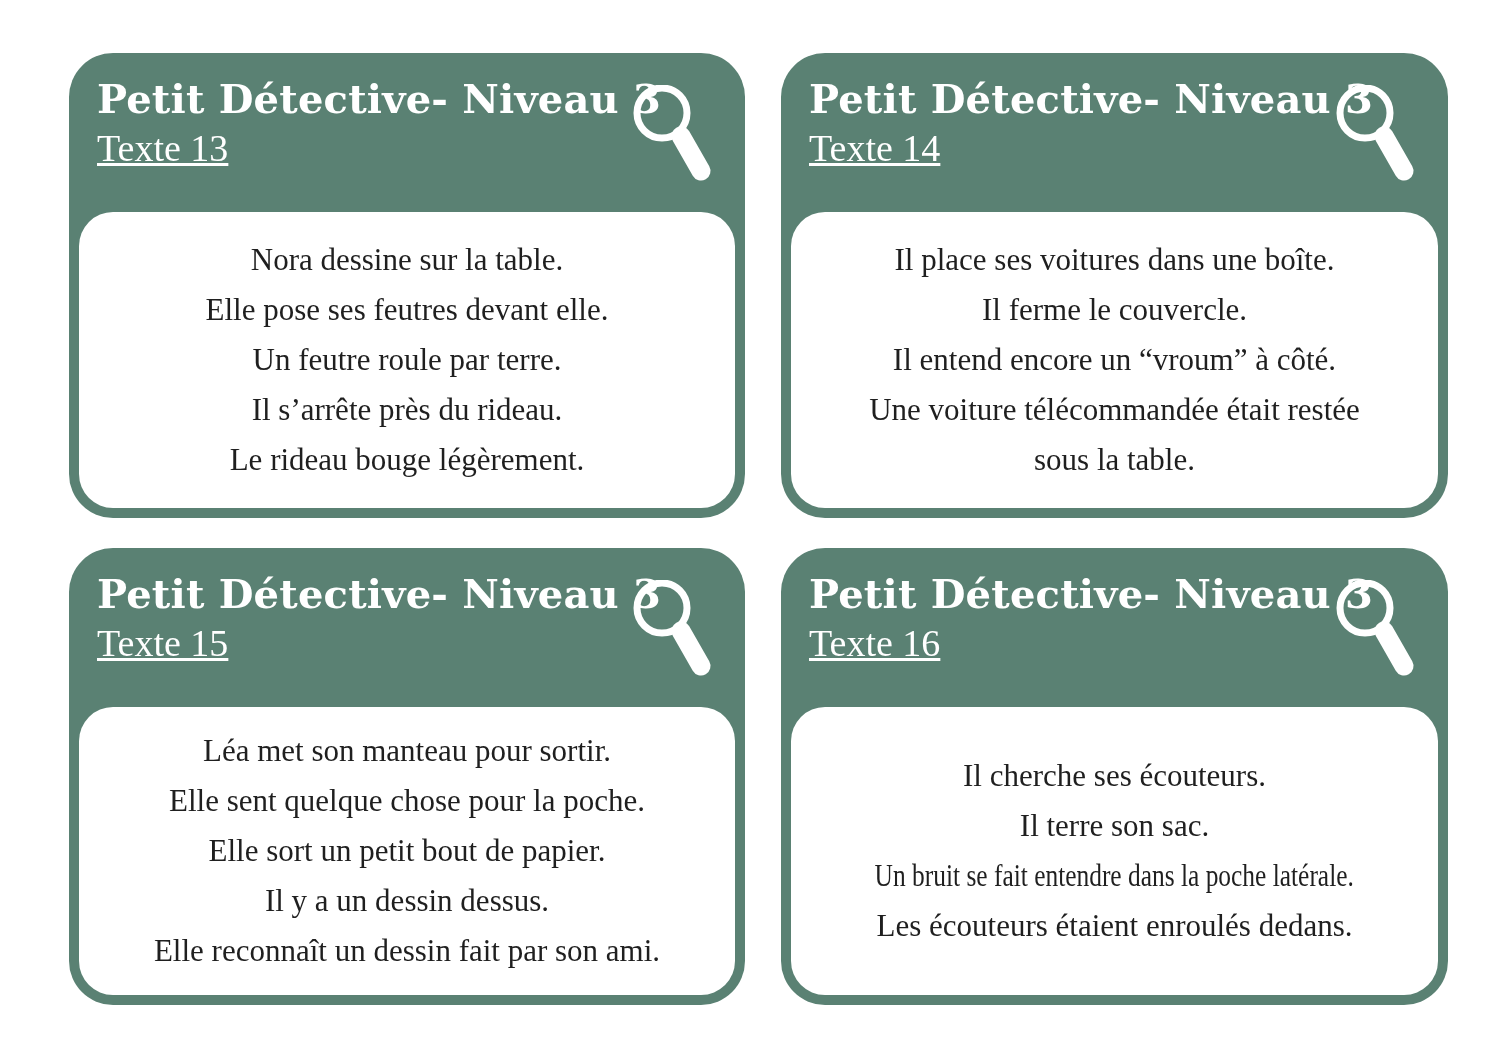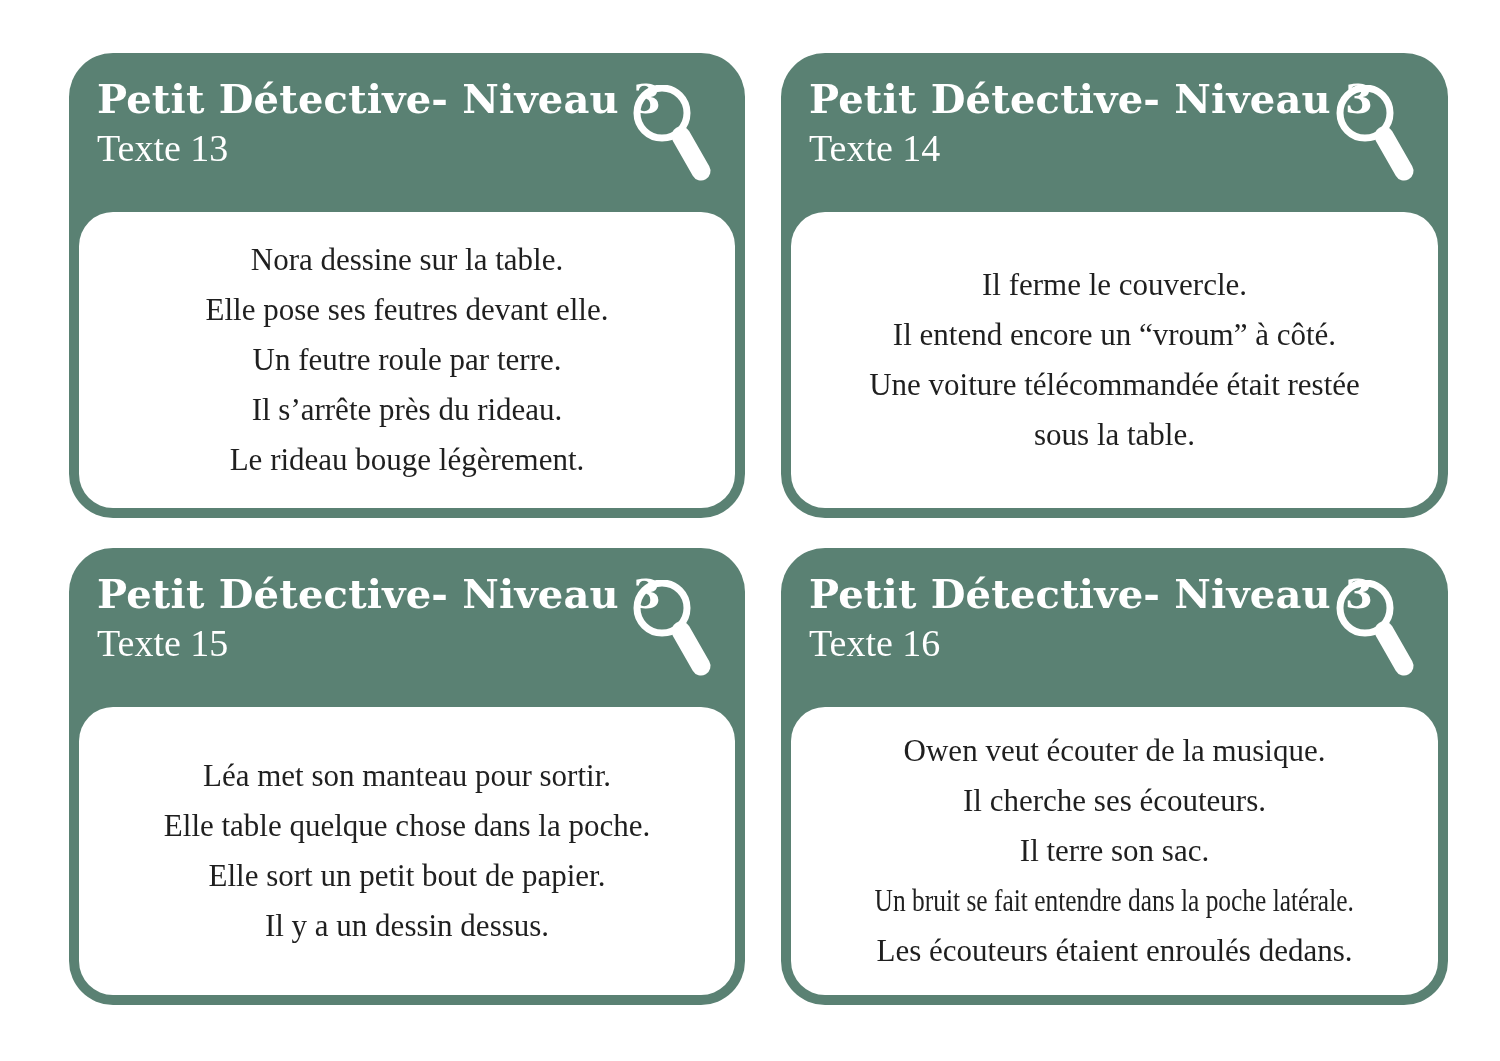--- a/index.html
+++ b/index.html
@@ -47,20 +47,21 @@
     letter-spacing:0.2px;
     white-space:nowrap;
   }
   .card-subtitle{
     font-family:"Liberation Serif",serif;
     font-size:38px;
     font-weight:400;
     line-height:1.1;
     margin-top:6px;
     white-space:nowrap;
+    text-decoration:underline;
   }
   .magnifier{
     position:absolute;
     top:32px;
     right:24px;
     width:90px;
     height:112px;
   }
   .card-body{
     flex:1 1 auto;
@@ -113,55 +114,56 @@
   <div class="card">
     <div class="card-header">
       <div class="card-title">Petit Détective- Niveau 3</div>
       <div class="card-subtitle">Texte 14</div>
       <svg class="magnifier" viewBox="0 0 90 112">
         <circle cx="31" cy="28" r="25" fill="none" stroke="#ffffff" stroke-width="7"></circle>
         <line x1="50" y1="51" x2="70" y2="86" stroke="#ffffff" stroke-width="19" stroke-linecap="round"></line>
       </svg>
     </div>
     <div class="card-body">
+      <p class="line">Il place ses voitures dans une boîte.</p>
       <p class="line">Il ferme le couvercle.</p>
       <p class="line">Il entend encore un “vroum” à côté.</p>
       <p class="line">Une voiture télécommandée était restée</p>
       <p class="line">sous la table.</p>
     </div>
   </div>
 
   <div class="card">
     <div class="card-header">
       <div class="card-title">Petit Détective- Niveau 3</div>
       <div class="card-subtitle">Texte 15</div>
       <svg class="magnifier" viewBox="0 0 90 112">
         <circle cx="31" cy="28" r="25" fill="none" stroke="#ffffff" stroke-width="7"></circle>
         <line x1="50" y1="51" x2="70" y2="86" stroke="#ffffff" stroke-width="19" stroke-linecap="round"></line>
       </svg>
     </div>
     <div class="card-body">
       <p class="line">Léa met son manteau pour sortir.</p>
-      <p class="line">Elle table quelque chose dans la poche.</p>
+      <p class="line">Elle sent quelque chose pour la poche.</p>
       <p class="line">Elle sort un petit bout de papier.</p>
       <p class="line">Il y a un dessin dessus.</p>
+      <p class="line">Elle reconnaît un dessin fait par son ami.</p>
     </div>
   </div>
 
   <div class="card">
     <div class="card-header">
       <div class="card-title">Petit Détective- Niveau 3</div>
       <div class="card-subtitle">Texte 16</div>
       <svg class="magnifier" viewBox="0 0 90 112">
         <circle cx="31" cy="28" r="25" fill="none" stroke="#ffffff" stroke-width="7"></circle>
         <line x1="50" y1="51" x2="70" y2="86" stroke="#ffffff" stroke-width="19" stroke-linecap="round"></line>
       </svg>
     </div>
     <div class="card-body">
-      <p class="line">Owen veut écouter de la musique.</p>
       <p class="line">Il cherche ses écouteurs.</p>
       <p class="line">Il terre son sac.</p>
       <p class="line squeeze">Un bruit se fait entendre dans la poche latérale.</p>
       <p class="line">Les écouteurs étaient enroulés dedans.</p>
     </div>
   </div>
 
 </div>
 
 </body></html>

